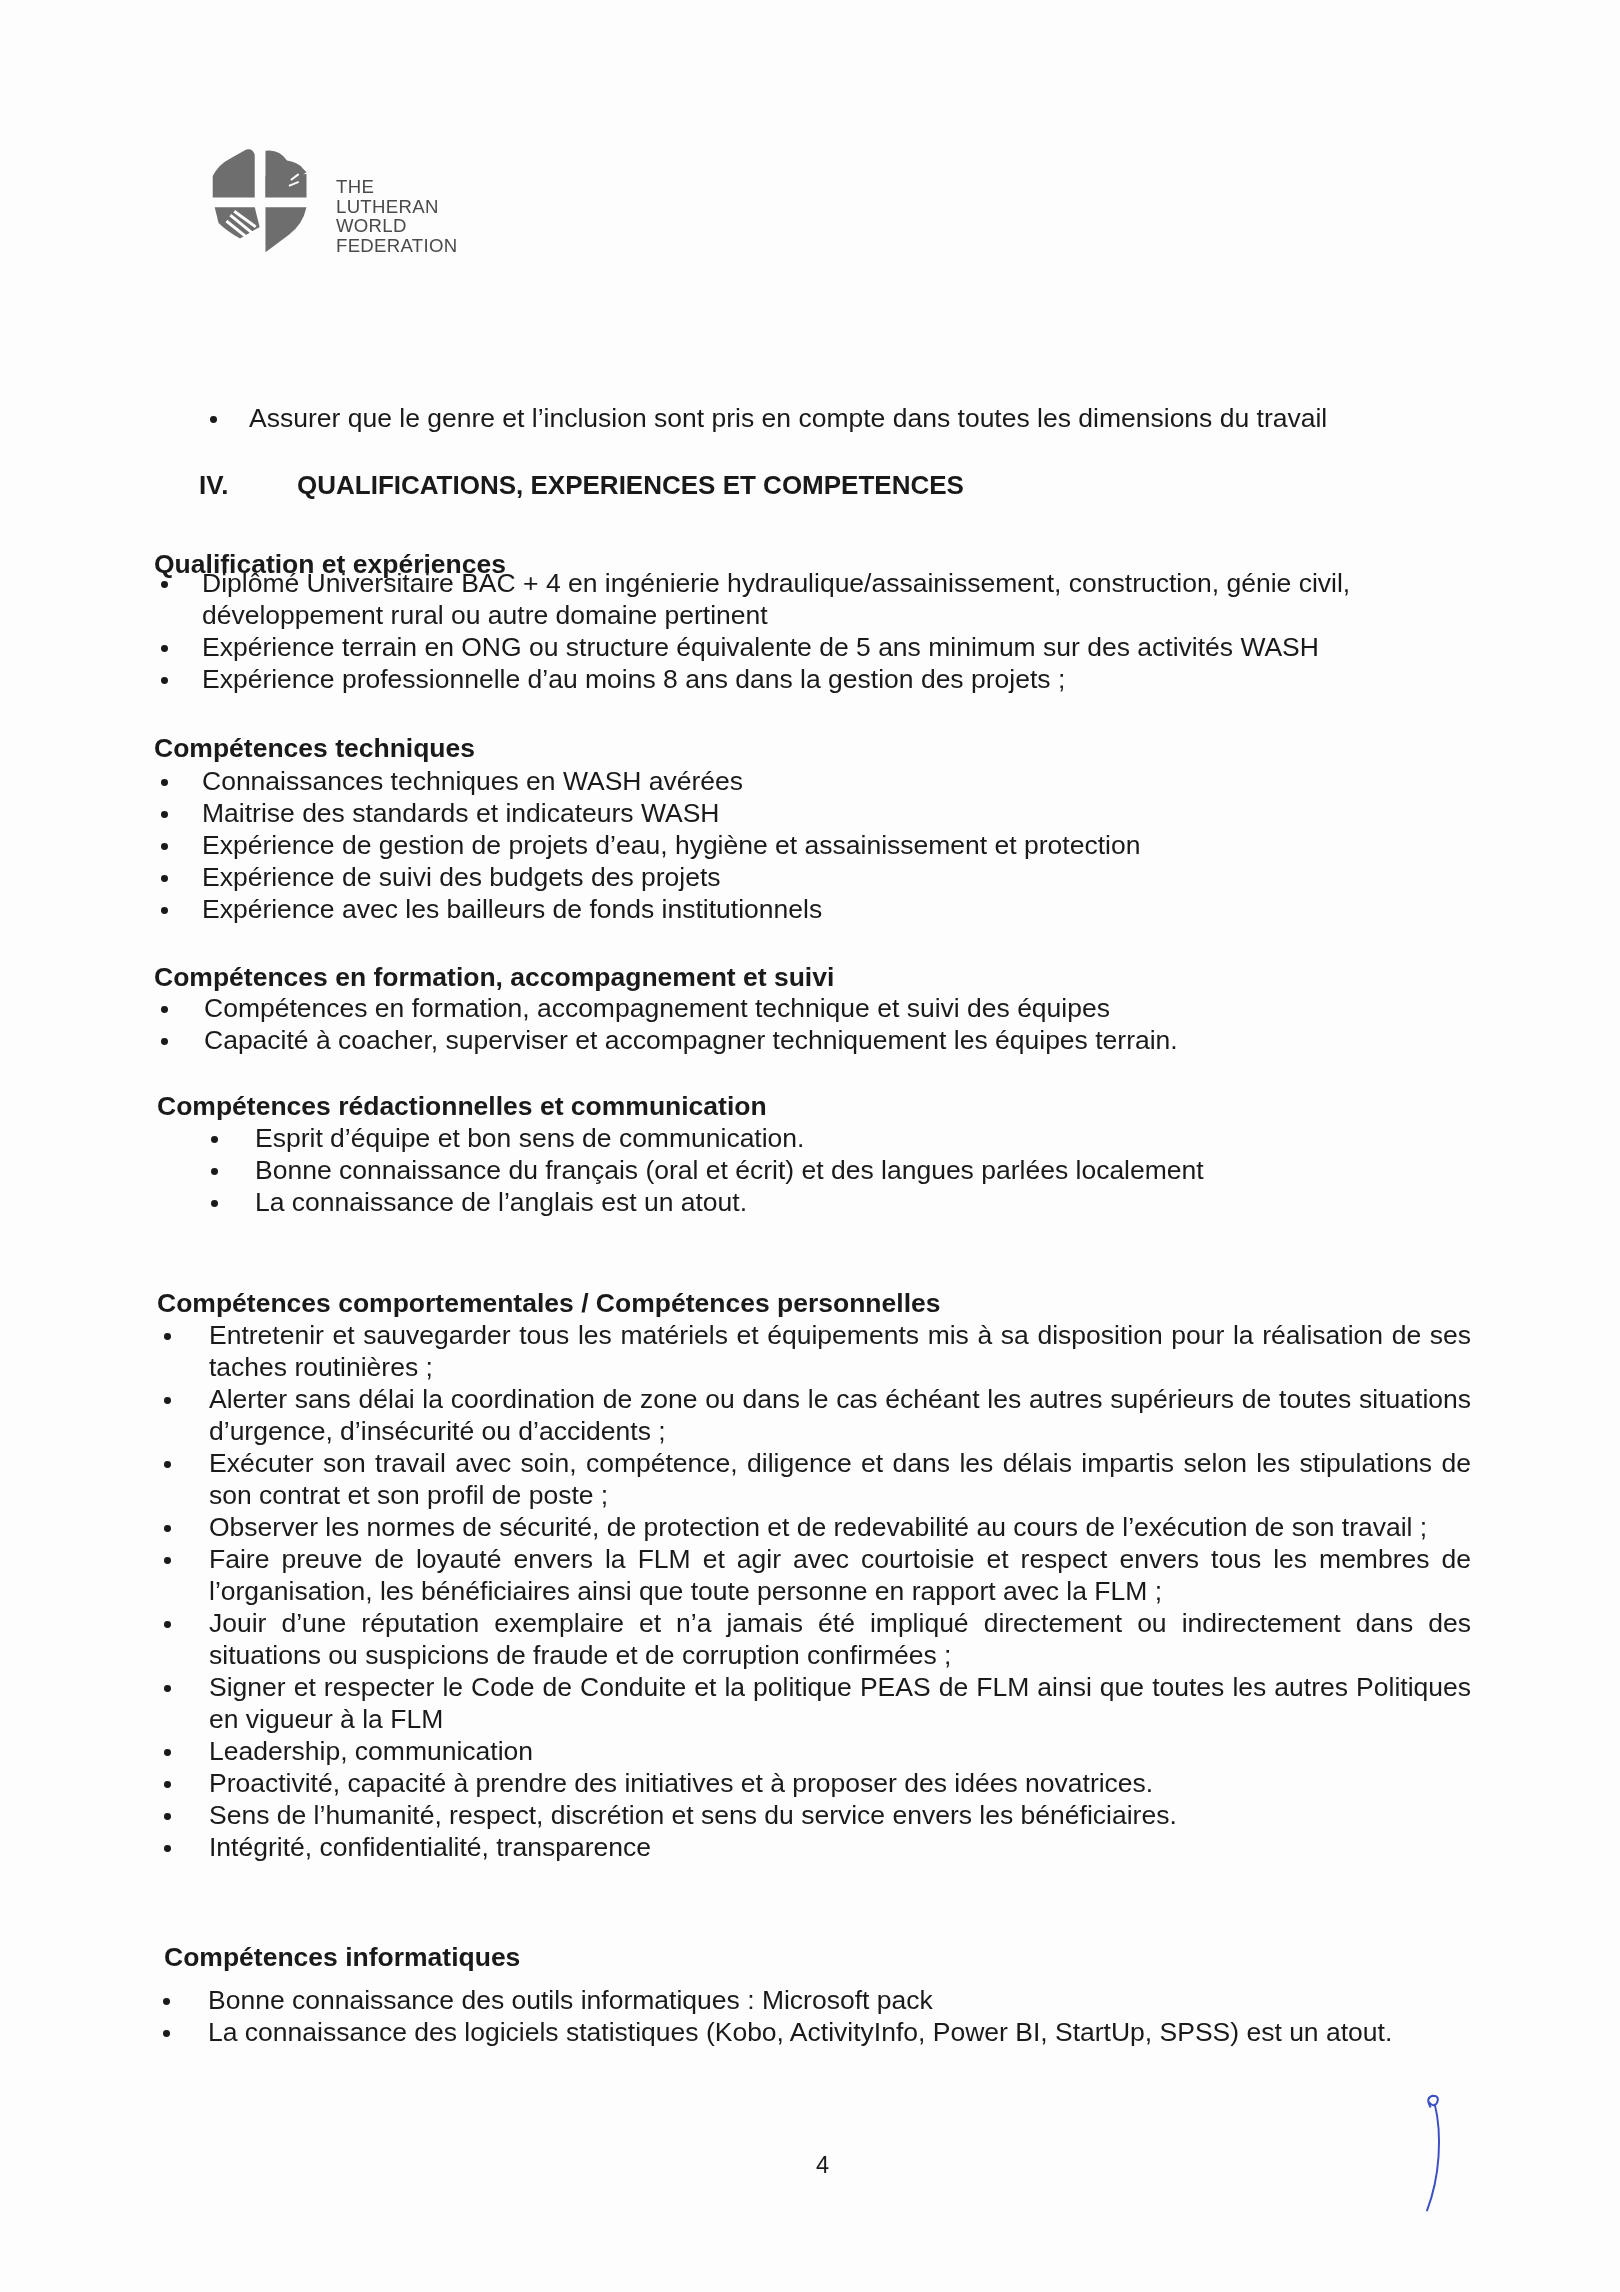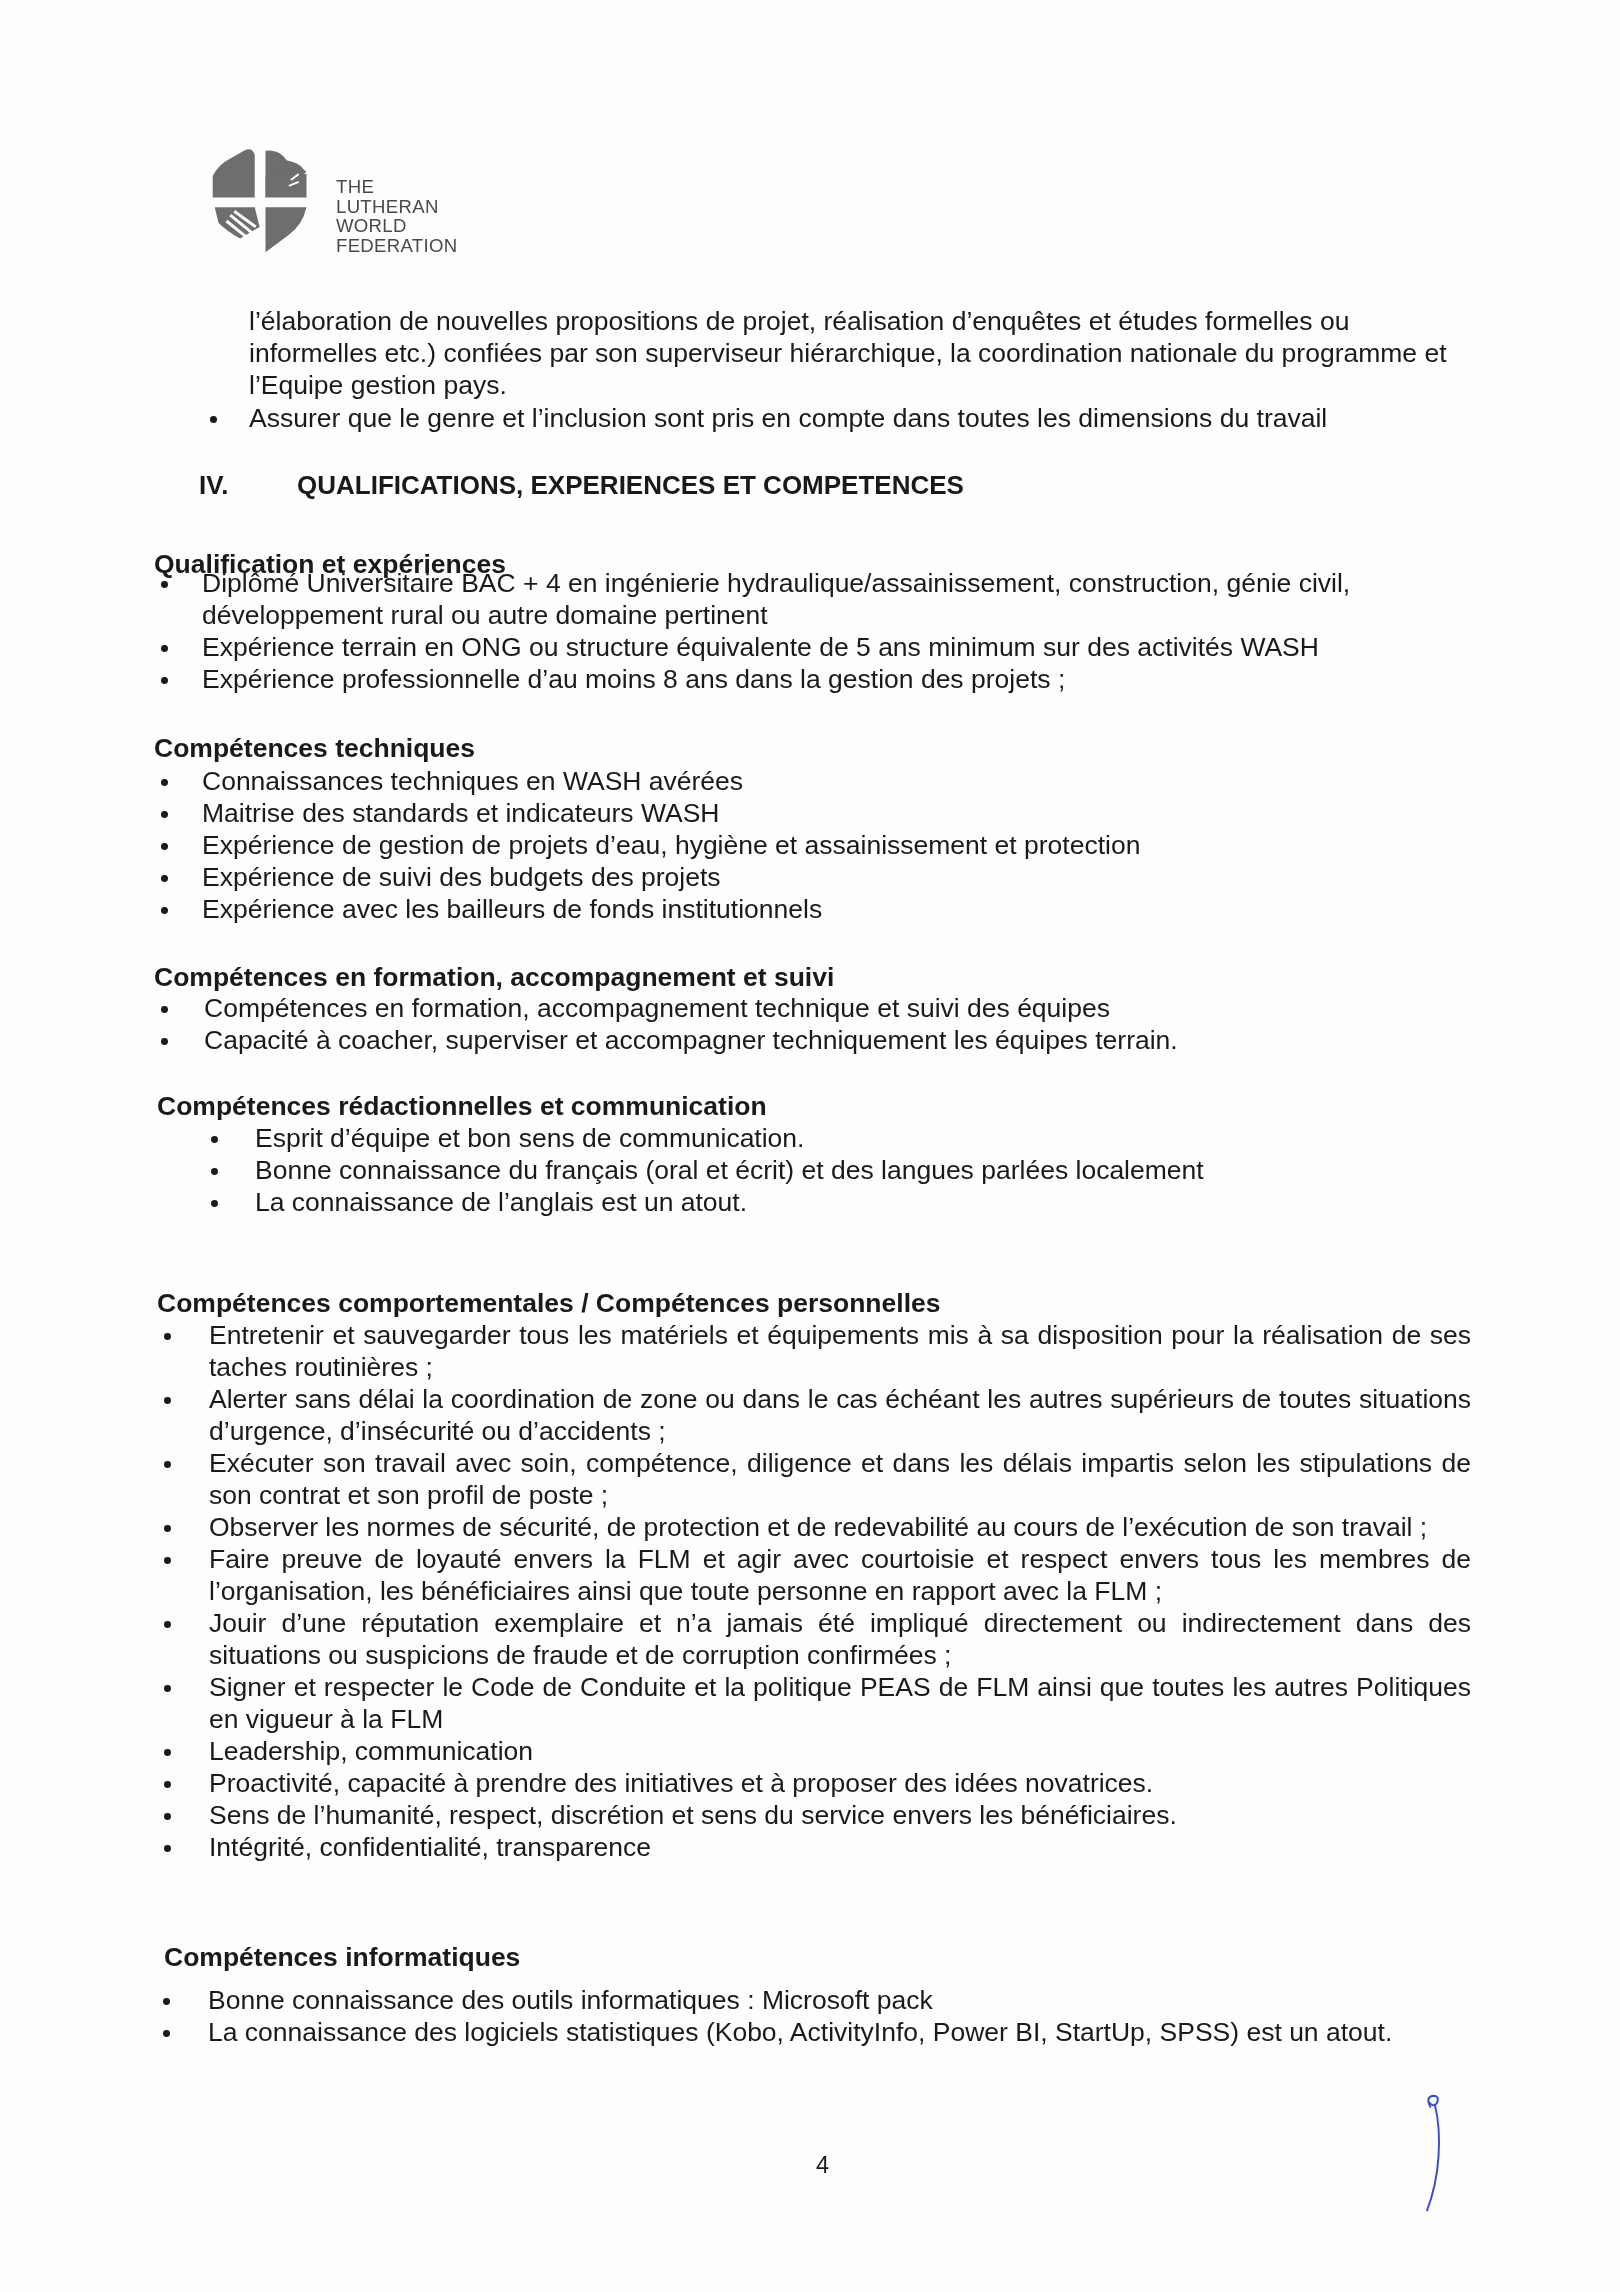--- a/index.html
+++ b/index.html
@@ -54,21 +54,20 @@
       <path d="M66 72 L108 72 Q104 90 90 100 L66 118 Z" fill="#6e6e6e"></path>
     </svg>
     <div class="logo-text">
       <div>THE</div>
       <div>LUTHERAN</div>
       <div>WORLD</div>
       <div>FEDERATION</div>
     </div>
   </div>
 
-  <div class="para intro">l’élaboration de nouvelles propositions de projet, réalisation d’enquêtes et études formelles ou informelles etc.) confiées par son superviseur hiérarchique, la coordination nationale du programme et l’Equipe gestion pays.</div>
   <ul class="bullet-list" style="left:249px; top:402px; width:1235px;">
     <li><span class="dot" style="left:-39px;"></span><span>Assurer que le genre et l’inclusion sont pris en compte dans toutes les dimensions du travail</span></li>
   </ul>
 
   <div class="section-title">
     <span class="num">IV.</span><span>QUALIFICATIONS, EXPERIENCES ET COMPETENCES</span>
   </div>
 
   <div class="subhead" style="left:154px; top:536px;margin-top:12px;">Qualification et expériences</div>
   <ul class="bullet-list" style="left:202px; top:567px; width:1264px;">

